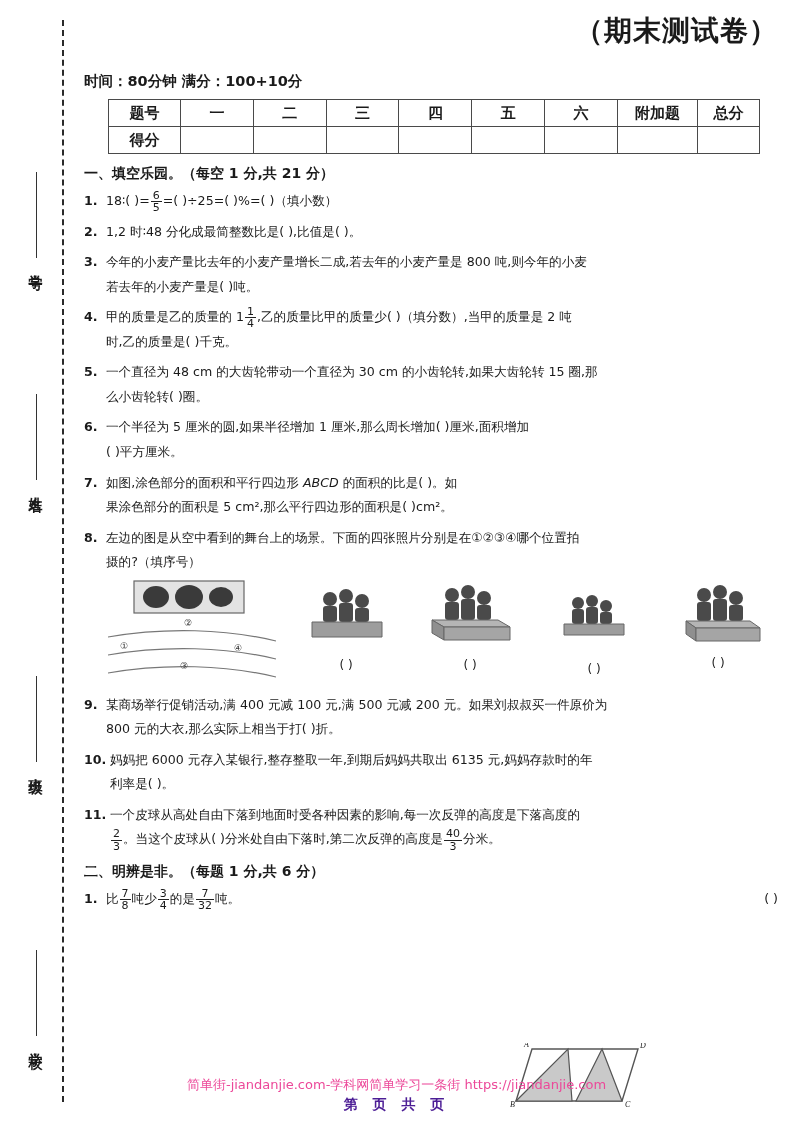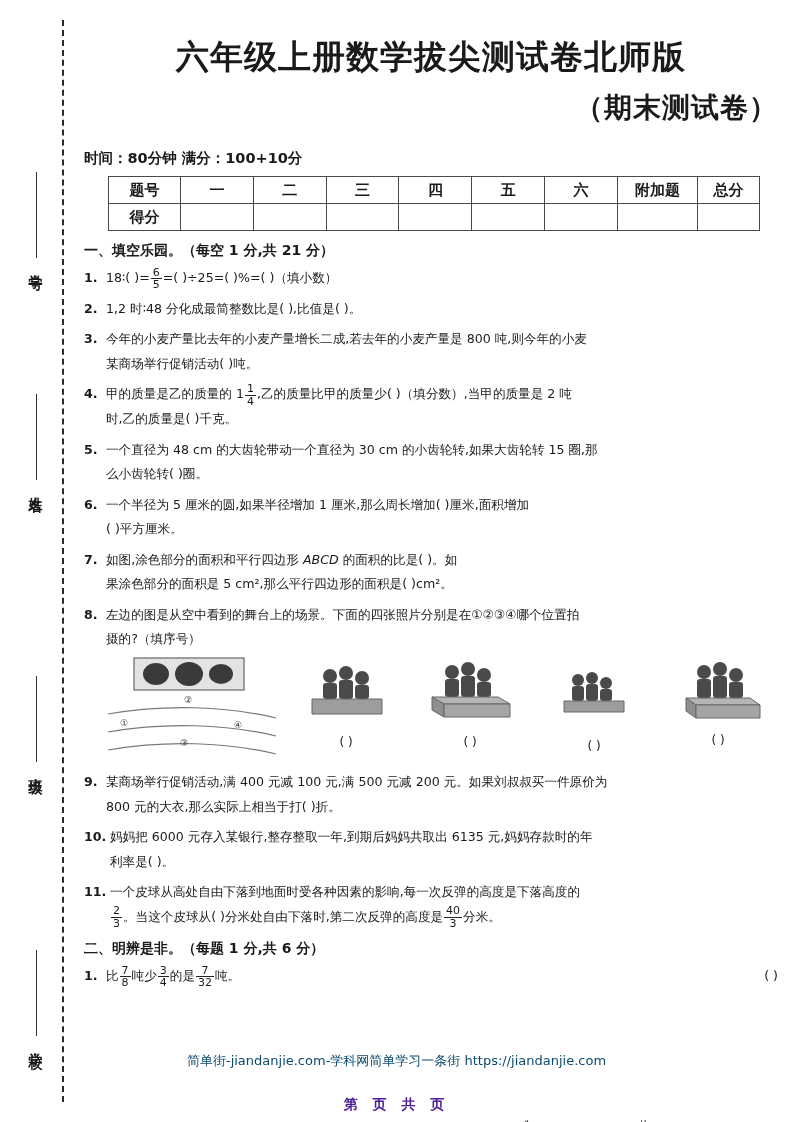--- a/index.html
+++ b/index.html
@@ -150,24 +150,24 @@
   .stage-map { position: absolute; left: 22px; top: 0; width: 200px; height: 104px; }
   .photos { position: absolute; left: 208px; top: 0; width: 486px; height: 104px; }
   .photo { position: absolute; width: 108px; text-align: center; }
   .photo .cap {
     font-size: 12px; font-family: "DejaVu Sans", sans-serif;
     margin-top: 1px;
   }
 
   
   .footer-wm {
-    position: absolute; left: 0; right: 0; top: 1052px;
+    position: absolute; left: 0; right: 0; top: 1076px;
     text-align: center;
     font-size: 13px;
-    color: #0c4a6e;
+    color: #ec4899;
     font-family: "DejaVu Sans", sans-serif;
   }
   .footer-page {
     position: absolute; left: 0; right: 0; top: 1096px;
     text-align: center;
     font-size: 14px;
     font-weight: bold;
     letter-spacing: 5px;
     font-family: "DejaVu Sans", sans-serif;
     color: #4c1d95;
@@ -199,21 +199,20 @@
       <span class="vlabel">班级：</span>
     </div>
     <div class="vfield" id="vf3">
       <span class="vrule"></span>
       <span class="vlabel">学校：</span>
     </div>
   </div>
 
   <div class="content">
 
-    <div class="title">六年级上册数学拔尖测试卷北师版</div>
     <div class="subtitle">（期末测试卷）</div>
     <div class="meta-line">时间：80分钟  满分：100+10分</div>
 
     <table class="score">
       <tbody>
         <tr>
           <td class="lead">题号</td>
           <td>一</td>
           <td>二</td>
           <td>三</td>
@@ -246,21 +245,21 @@
       </div>
 
       <div class="q">
         <span class="num">2.</span>
         <span class="qtext">1,2 时∶48 分化成最简整数比是(    ),比值是(    )。</span>
       </div>
 
       <div class="q">
         <span class="num">3.</span>
         <span class="qtext">今年的小麦产量比去年的小麦产量增长二成,若去年的小麦产量是 800 吨,则今年的小麦</span><br>
-        <span class="qtext">某商场举行促销活动(    )吨。</span>
+        <span class="qtext">若去年的小麦产量是(    )吨。</span>
       </div>
 
       <div class="q">
         <span class="num">4.</span>
         <span class="qtext">甲的质量是乙的质量的 1<span class="frac"><span class="nu">1</span><span class="de">4</span></span>,乙的质量比甲的质量少(    )（填分数）,当甲的质量是 2 吨</span><br>
         <span class="qtext">时,乙的质量是(    )千克。</span>
       </div>
 
       <div class="q">
         <span class="num">5.</span>

